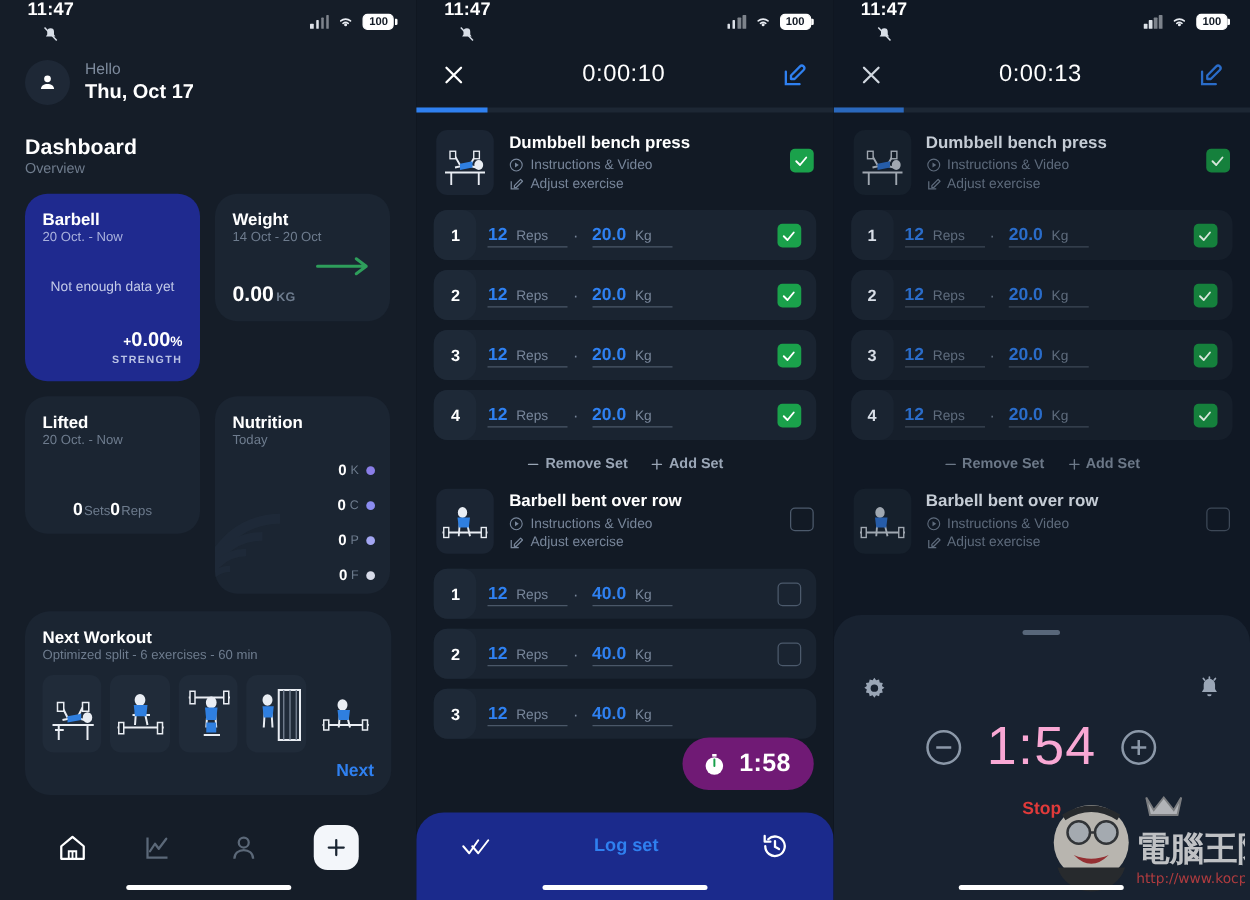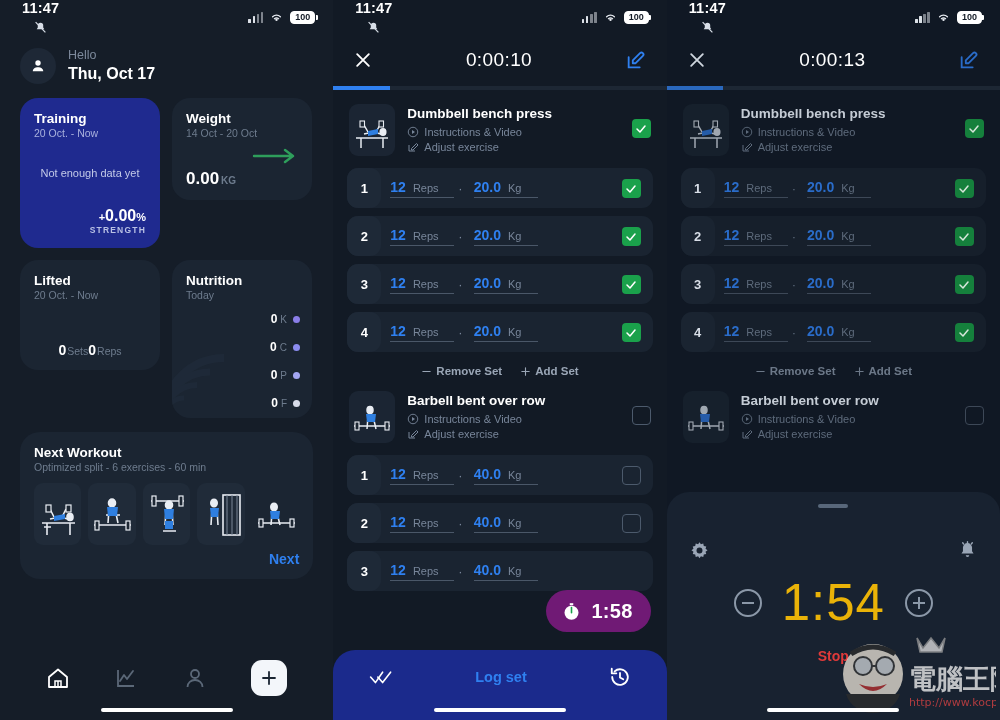--- a/index.html
+++ b/index.html
@@ -190,21 +190,21 @@
     padding: 0 36px 16px;
   }
   .logbar .lab { font-size: 14.5px; color: #2f80f0; font-weight: 700; }
   .sheet {
     position: absolute; left: 0; right: 0; bottom: 0; height: 228px;
     background: #182230; border-radius: 22px 22px 0 0; padding: 12px 22px 0;
   }
   .grabber { width: 30px; height: 4px; border-radius: 3px; background: #58677a; margin: 0 auto; }
   .sheet-icons { display: flex; justify-content: space-between; margin-top: 32px; }
   .rest-row { display: flex; align-items: center; justify-content: center; gap: 20px; margin-top: 12px; }
-  .rest-time { font-size: 51px; color: #eab308; font-weight: 500; letter-spacing: 1px; }
+  .rest-time { font-size: 43px; color: #f9a8d4; font-weight: 500; letter-spacing: 1px; }
   .circbtn { width: 28px; height: 28px; border-radius: 50%; border: 2px solid #8b98a8; position: relative; }
   .circbtn:before { content:''; position:absolute; left:6px; top:11px; width:12px; height:2px; background:#8b98a8; }
   .circbtn.plus:after { content:''; position:absolute; left:11px; top:6px; width:2px; height:12px; background:#8b98a8; }
   .stop { text-align: center; font-size: 14px; color: #e03a3a; font-weight: 600; margin-top: 16px; }
 
   .wm { position: absolute; right: 4px; bottom: 4px; opacity: .85; }
 </style>
 </head>
 <body>
 
@@ -242,25 +242,29 @@
           <circle cx="12" cy="8" r="3.6" fill="#fff"></circle>
           <path d="M5 19c0-3.6 3.2-5.5 7-5.5s7 1.9 7 5.5z" fill="#fff"></path>
         </svg>
       </div>
       <div class="greet-txt">
         <div class="hello">Hello</div>
         <div class="date">Thu, Oct 17</div>
       </div>
     </div>
 
+    <div class="dash">
+      <h1>Dashboard</h1>
+      <div class="sub">Overview</div>
+    </div>
 
     <div class="grid">
 
       <div class="card training">
-        <div class="c-title">Training</div>
+        <div class="c-title">Barbell</div>
         <div class="c-sub" style="color:#a9b1dd">20 Oct. - Now</div>
         <div class="mid">Not enough data yet</div>
         <div class="pct">
           <small>+</small><span>0.00</span><small>%</small>
         </div>
         <div class="strength">STRENGTH</div>
       </div>
 
       <div class="card weight">
         <div class="c-title">Weight</div>

